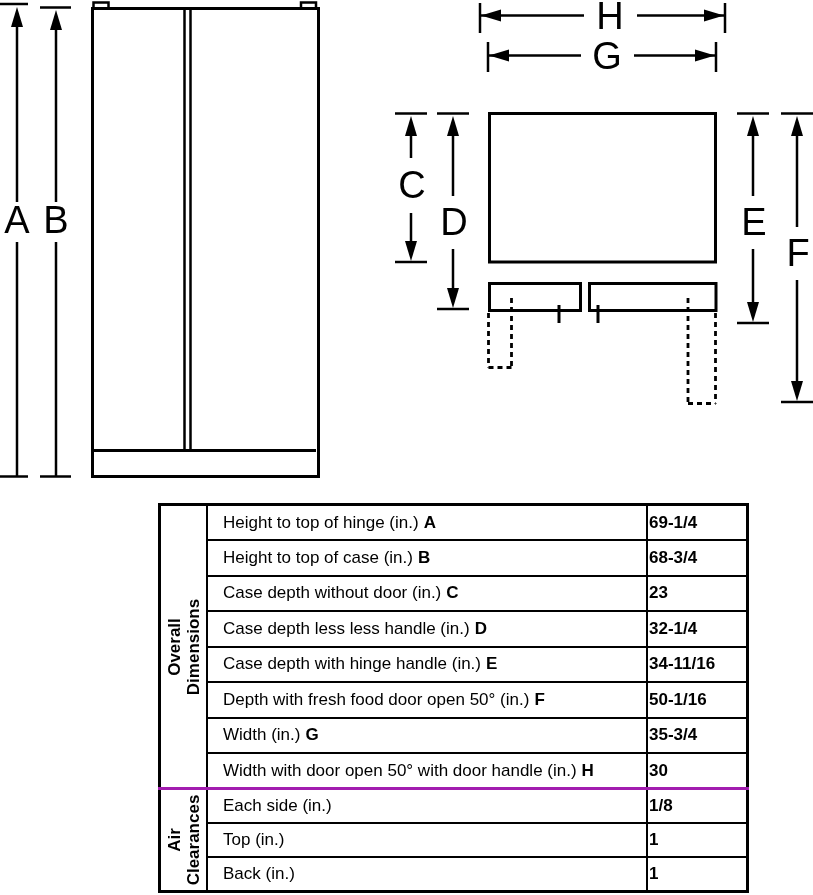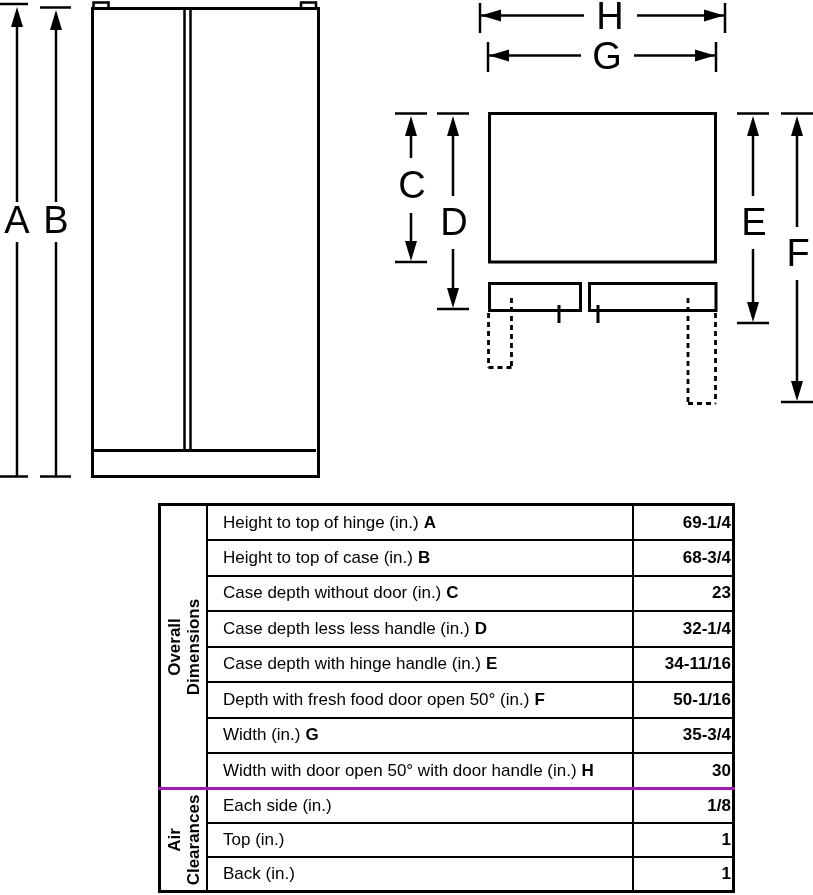--- a/index.html
+++ b/index.html
@@ -22,22 +22,22 @@
   table.dims tr { height:35.5px; }
   table.dims tr.s2 { height:34.3px; }
   table.dims tr.sec-divider td { border-top:3px solid #a21caf; }
   td.cat { position:relative; width:43px; }
   .vtext {
     position:absolute; top:50%; left:50%;
     transform:translate(-50%,-50%) rotate(-90deg);
     text-align:center; font-weight:bold; white-space:nowrap;
     font-size:17px; line-height:19px;
   }
-  td.lbl { width:399px; padding:0 10px 0 15px; }
-  td.val { width:96px; text-align:right; font-weight:bold; }
+  td.lbl { width:399px; padding:0 24px 0 15px; }
+  td.val { width:96px; text-align:left; font-weight:bold; }
   .dim-letter { font-weight:bold; margin-left:5px; }
 </style>
 </head>
 <body>
 
 <div class="canvas">
 
   <svg class="diagram" width="813" height="500" viewBox="0 0 813 500">
 
     <g stroke="#000" fill="none">

